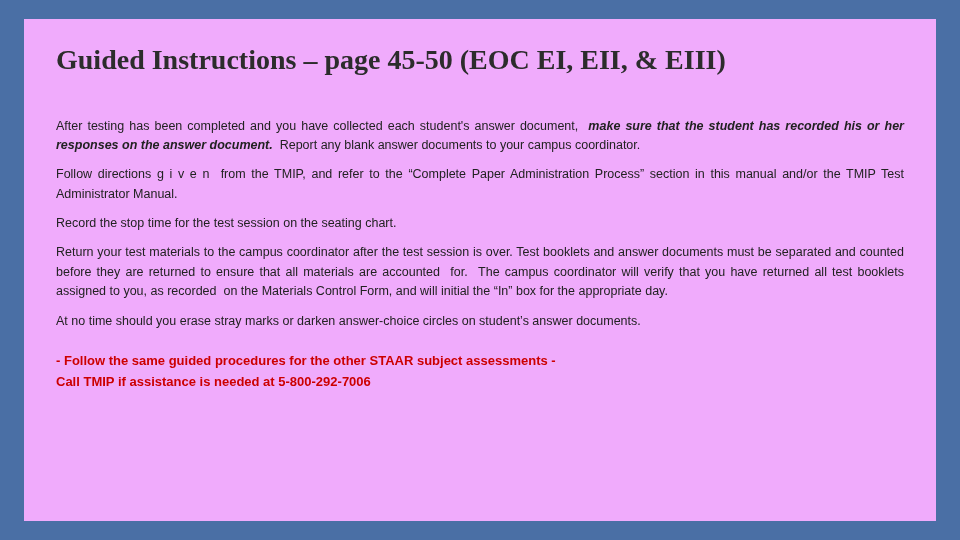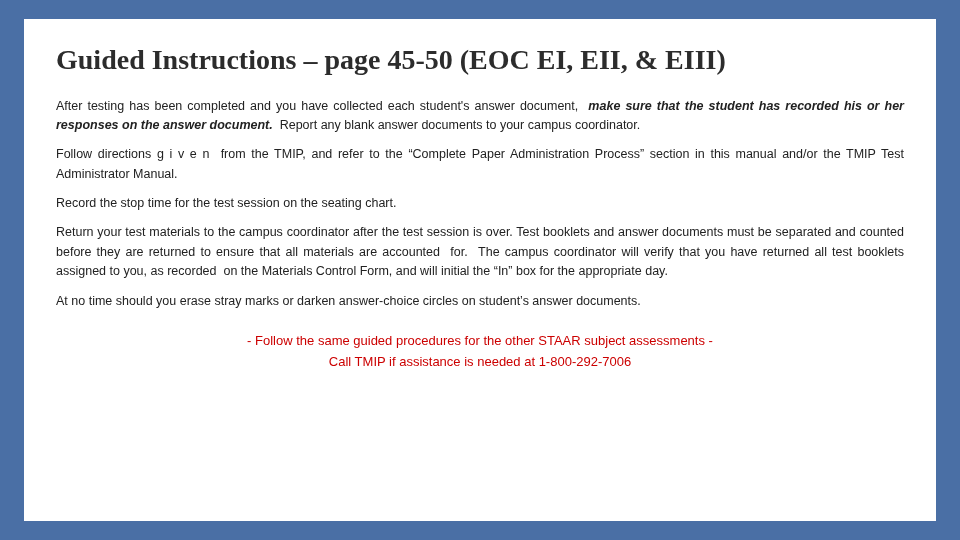--- a/index.html
+++ b/index.html
@@ -14,21 +14,21 @@
       background: #4a6fa5;
       display: flex;
       align-items: center;
       justify-content: center;
       font-family: Arial, sans-serif;
     }
 
     .slide-container {
       width: 920px;
       height: 510px;
-      background: #ffffff;
+      background: #f0abfc;
       border: 4px solid #4a6fa5;
       padding: 24px 32px 20px 32px;
       display: flex;
       flex-direction: column;
       gap: 12px;
     }
 
     .slide-title {
       font-size: 28px;
       font-weight: bold;
@@ -36,40 +36,41 @@
       margin-bottom: 8px;
       font-family: Georgia, serif;
       line-height: 1.2;
     }
 
     .slide-body {
       display: flex;
       flex-direction: column;
       gap: 10px;
       flex: 1;
+      margin-top: 20px;
     }
 
     .para {
       font-size: 12.5px;
       color: #222;
       line-height: 1.55;
       text-align: justify;
       font-family: Arial, sans-serif;
     }
 
     .para .bold-italic {
       font-weight: bold;
       font-style: italic;
     }
 
     .footer-note {
-      text-align: center;
+      text-align: left;
       font-size: 13px;
       color: #cc0000;
-      font-weight: normal;
+      font-weight: bold;
       margin-top: 10px;
       line-height: 1.6;
     }
   </style>
 </head>
 <body>
 
 <div class="slide-container">
   <div class="slide-title">Guided Instructions – page 45-50 (EOC EI, EII, &amp; EIII)</div>
 
@@ -93,17 +94,17 @@
     <div class="para">
       Return your test materials to the campus coordinator after the test session is over. Test booklets and answer documents must be separated and counted before they are returned to ensure that all materials are accounted &nbsp;for. &nbsp;The campus coordinator will verify that you have returned all test booklets assigned to you, as recorded &nbsp;on the Materials Control Form, and will initial the “In” box for the appropriate day.
     </div>
 
     <div class="para">
       At no time should you erase stray marks or darken answer-choice circles on student’s answer documents.
     </div>
 
     <div class="footer-note">
       <span>- Follow the same guided procedures for the other STAAR subject assessments -</span><br>
-      <span>Call TMIP if assistance is needed at 1-800-292-7006</span>
+      <span>Call TMIP if assistance is needed at 5-800-292-7006</span>
     </div>
 
   </div>
 </div>
 
 </body></html>

